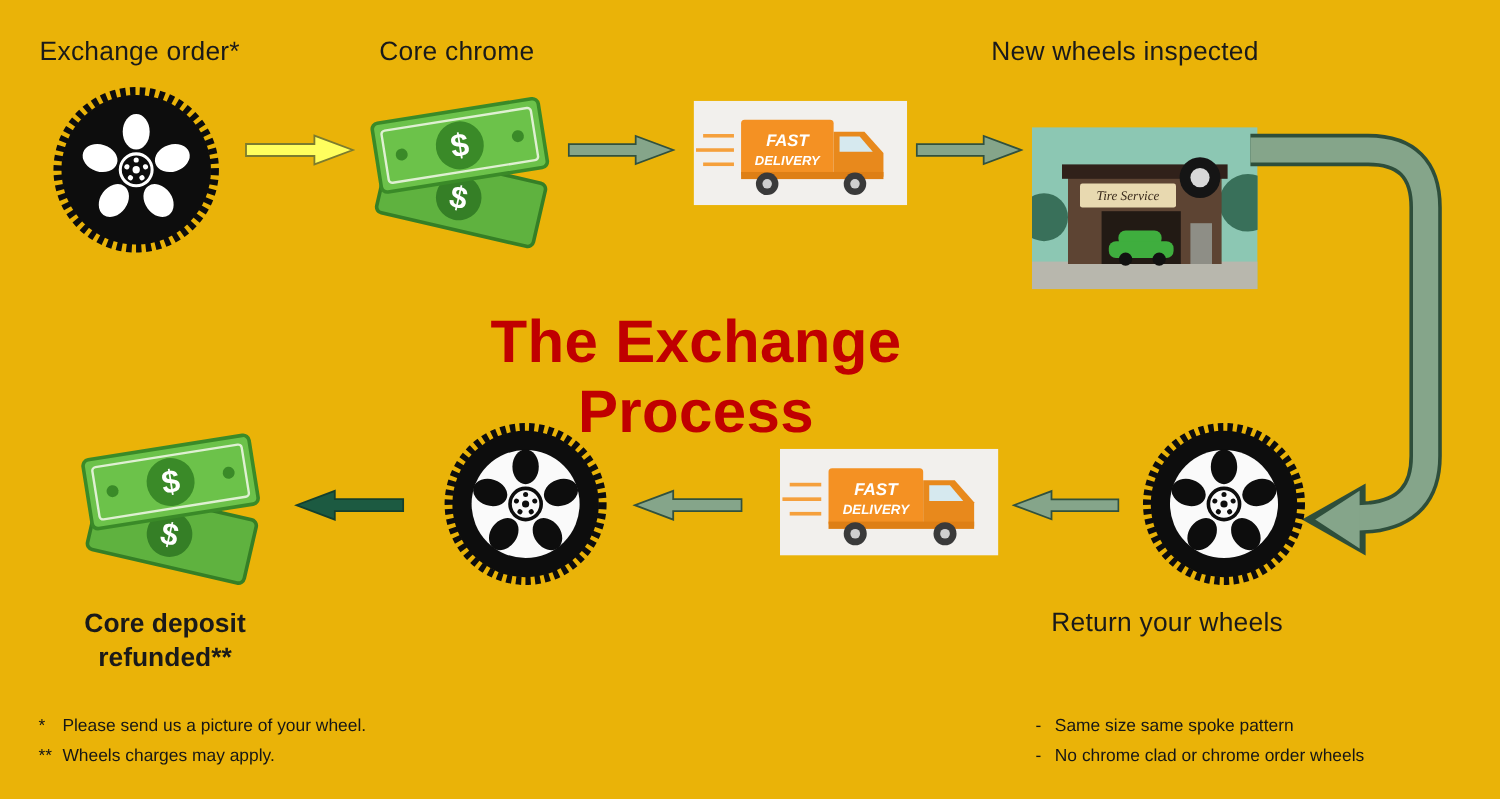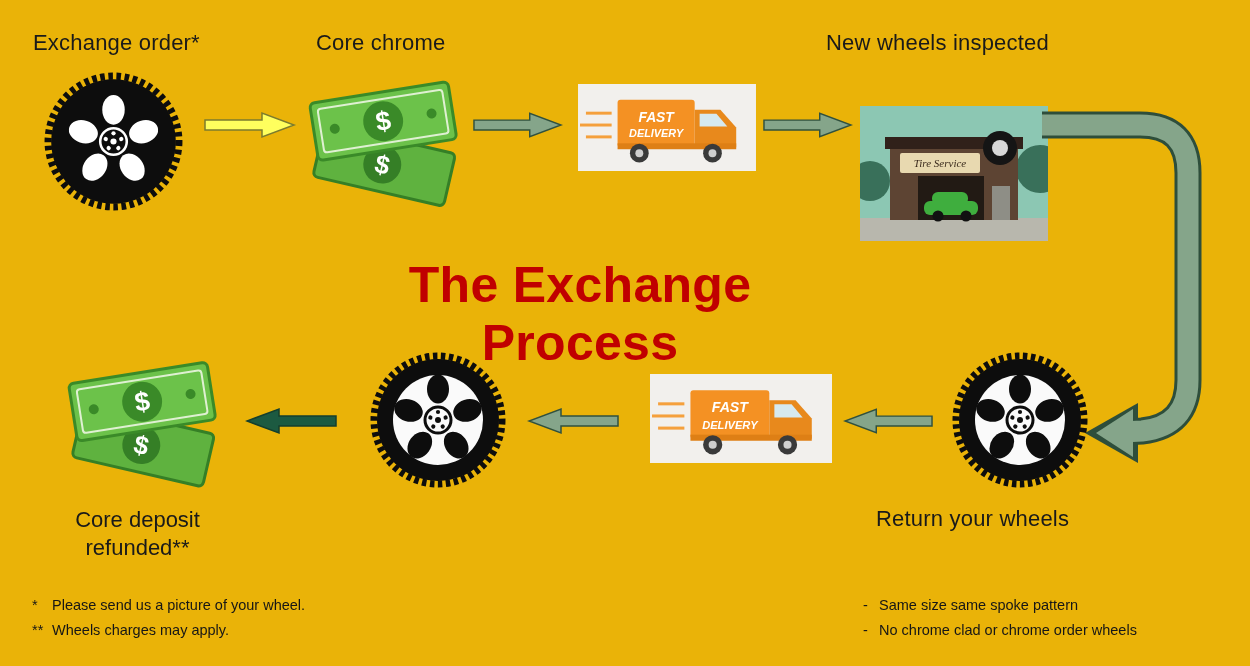--- a/index.html
+++ b/index.html
@@ -162,21 +162,21 @@
         <rect x="20" y="26" width="140" height="58" rx="5" fill="#6cc24a" stroke="#3a8a28" stroke-width="3"></rect>
         <rect x="27" y="33" width="126" height="44" rx="3" fill="none" stroke="#dff0d2" stroke-width="2"></rect>
         <circle cx="90" cy="55" r="20" fill="#3a8a28"></circle>
         <text x="90" y="64" font-size="27" font-weight="bold" font-family="Liberation Sans, sans-serif" fill="#ffffff" text-anchor="middle">$</text>
         <circle cx="41" cy="55" r="5" fill="#3a8a28"></circle>
         <circle cx="139" cy="55" r="5" fill="#3a8a28"></circle>
       </g>
     </svg>
   </div>
 
-  <div class="label-wrap" style="left:40px;top:506px;width:195px;">Core deposit refunded**</div>
+  <div class="label-wrap" style="left:40px;top:506px;width:195px;font-weight:bold;">Core deposit refunded**</div>
 
   <div class="abs" style="left:245px;top:406px;width:92px;height:30px;">
     <svg viewBox="0 0 92 30">
       <polygon points="91,10 34,10 34,3 2,15 34,27 34,20 91,20" fill="#1C5A41" stroke="#143f2e" stroke-width="1.5"></polygon>
     </svg>
   </div>
 
   <div class="abs" style="left:368px;top:350px;width:140px;height:140px;">
     <svg viewBox="0 0 140 140">
       <circle cx="70" cy="70" r="64" fill="none" stroke="#0d0d0d" stroke-width="7" stroke-dasharray="4.5 3.5"></circle>

